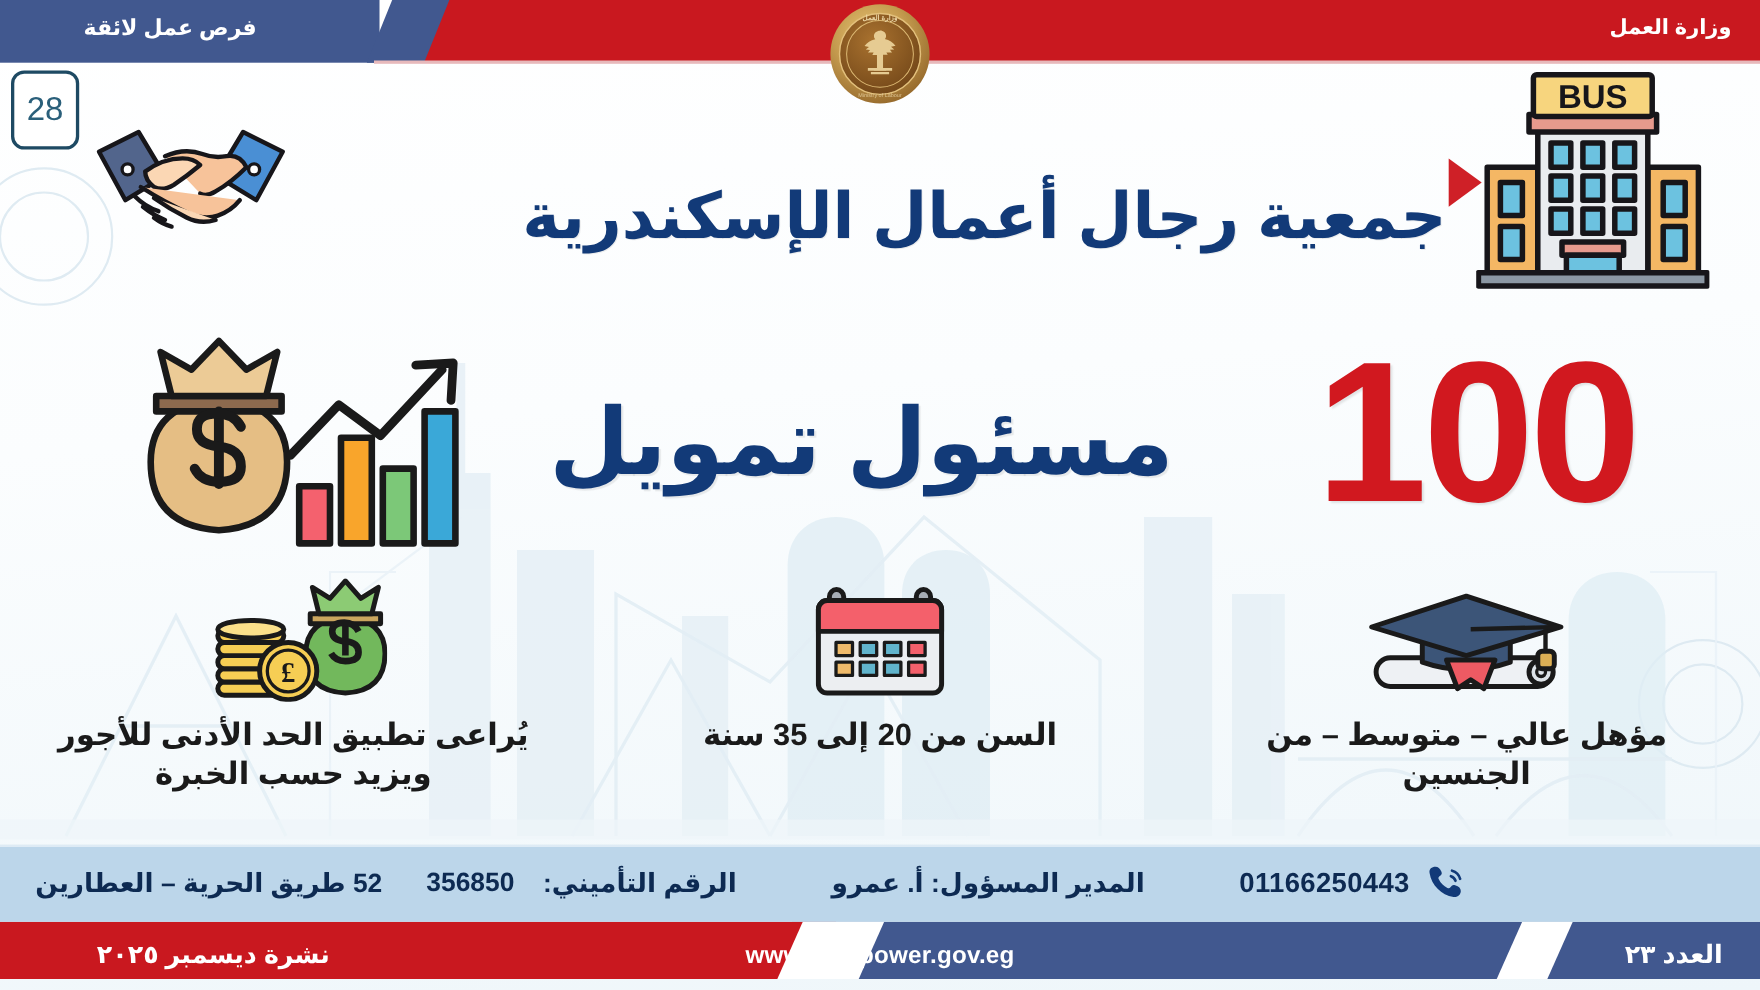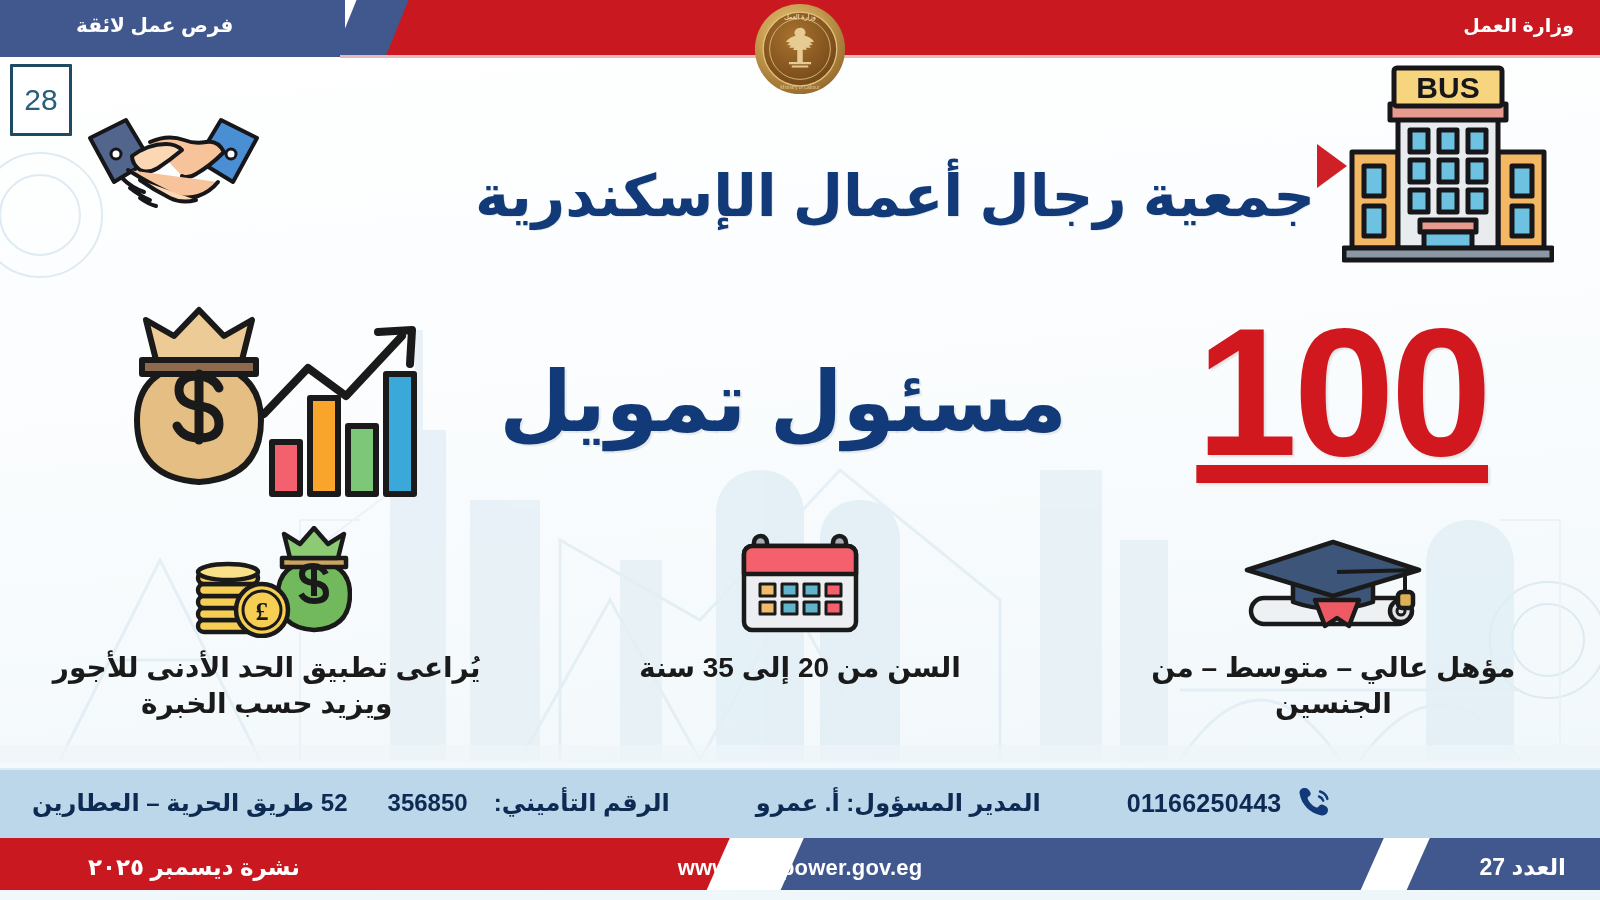--- a/index.html
+++ b/index.html
@@ -62,21 +62,21 @@
   
   .emblem {
     position:absolute; top:3px; left:50%; transform:translateX(-50%);
     width:92px; height:92px; z-index:9;
   }
 
   
   .num-badge {
     position:absolute; top:64px; left:10px;
     width:62px; height:72px;
-    border:3px solid #1e4a63; border-radius:1px;
+    border:3px solid #1e4a63; border-radius:12px;
     background:#ffffff;
     display:flex; align-items:center; justify-content:center;
     z-index:12;
   }
   .num-badge span {
     font-size:30px; color:#2a5f7a; font-weight:400;
     font-family:"Liberation Sans",sans-serif;
   }
 
   
@@ -113,21 +113,20 @@
   }
   .moneychart-icon {
     position:absolute; top:2px; left:82px; width:355px; height:200px;
   }
   .hero-number {
     position:absolute; top:-8px; right:112px;
     font-size:182px; line-height:200px; font-weight:bold;
     color:#d1181f; letter-spacing:-4px;
     text-shadow:2px 2px 2px rgba(0,0,0,.10);
     font-family:"Liberation Sans",sans-serif;
-    text-decoration:underline;
   }
   .hero-label {
     position:absolute; top:47px; right:533px;
     font-size:84px; line-height:110px; font-weight:bold;
     color:#123a78; white-space:nowrap;
     text-shadow:2px 2px 1px rgba(0,0,0,.08);
   }
 
   
   .req-grid {
@@ -487,16 +486,16 @@
     </div>
   </div>
 
   <div class="footer">
     <div class="footer-navy"></div>
     <div class="footer-red"></div>
     <div class="footer-slash-white"></div>
     <div class="footer-slash-white2"></div>
     <div class="footer-bulletin">نشرة ديسمبر ٢٠٢٥</div>
     <div class="footer-url">www.manpower.gov.eg</div>
-    <div class="footer-issue">العدد 27</div>
+    <div class="footer-issue">العدد ٢٣</div>
   </div>
 
 </div>
 
 </body></html>

